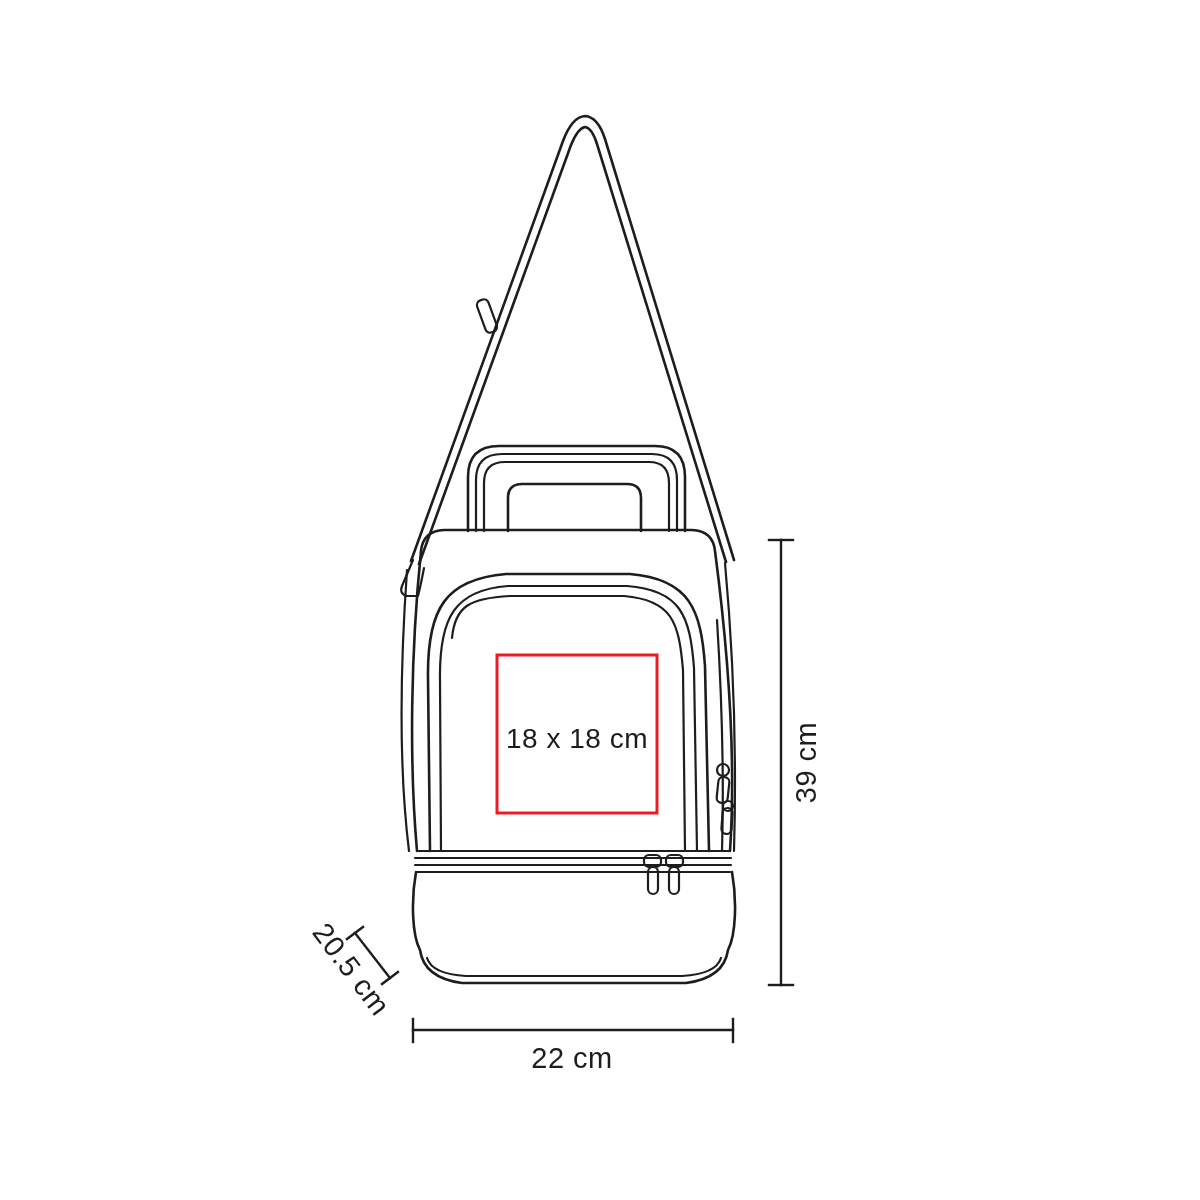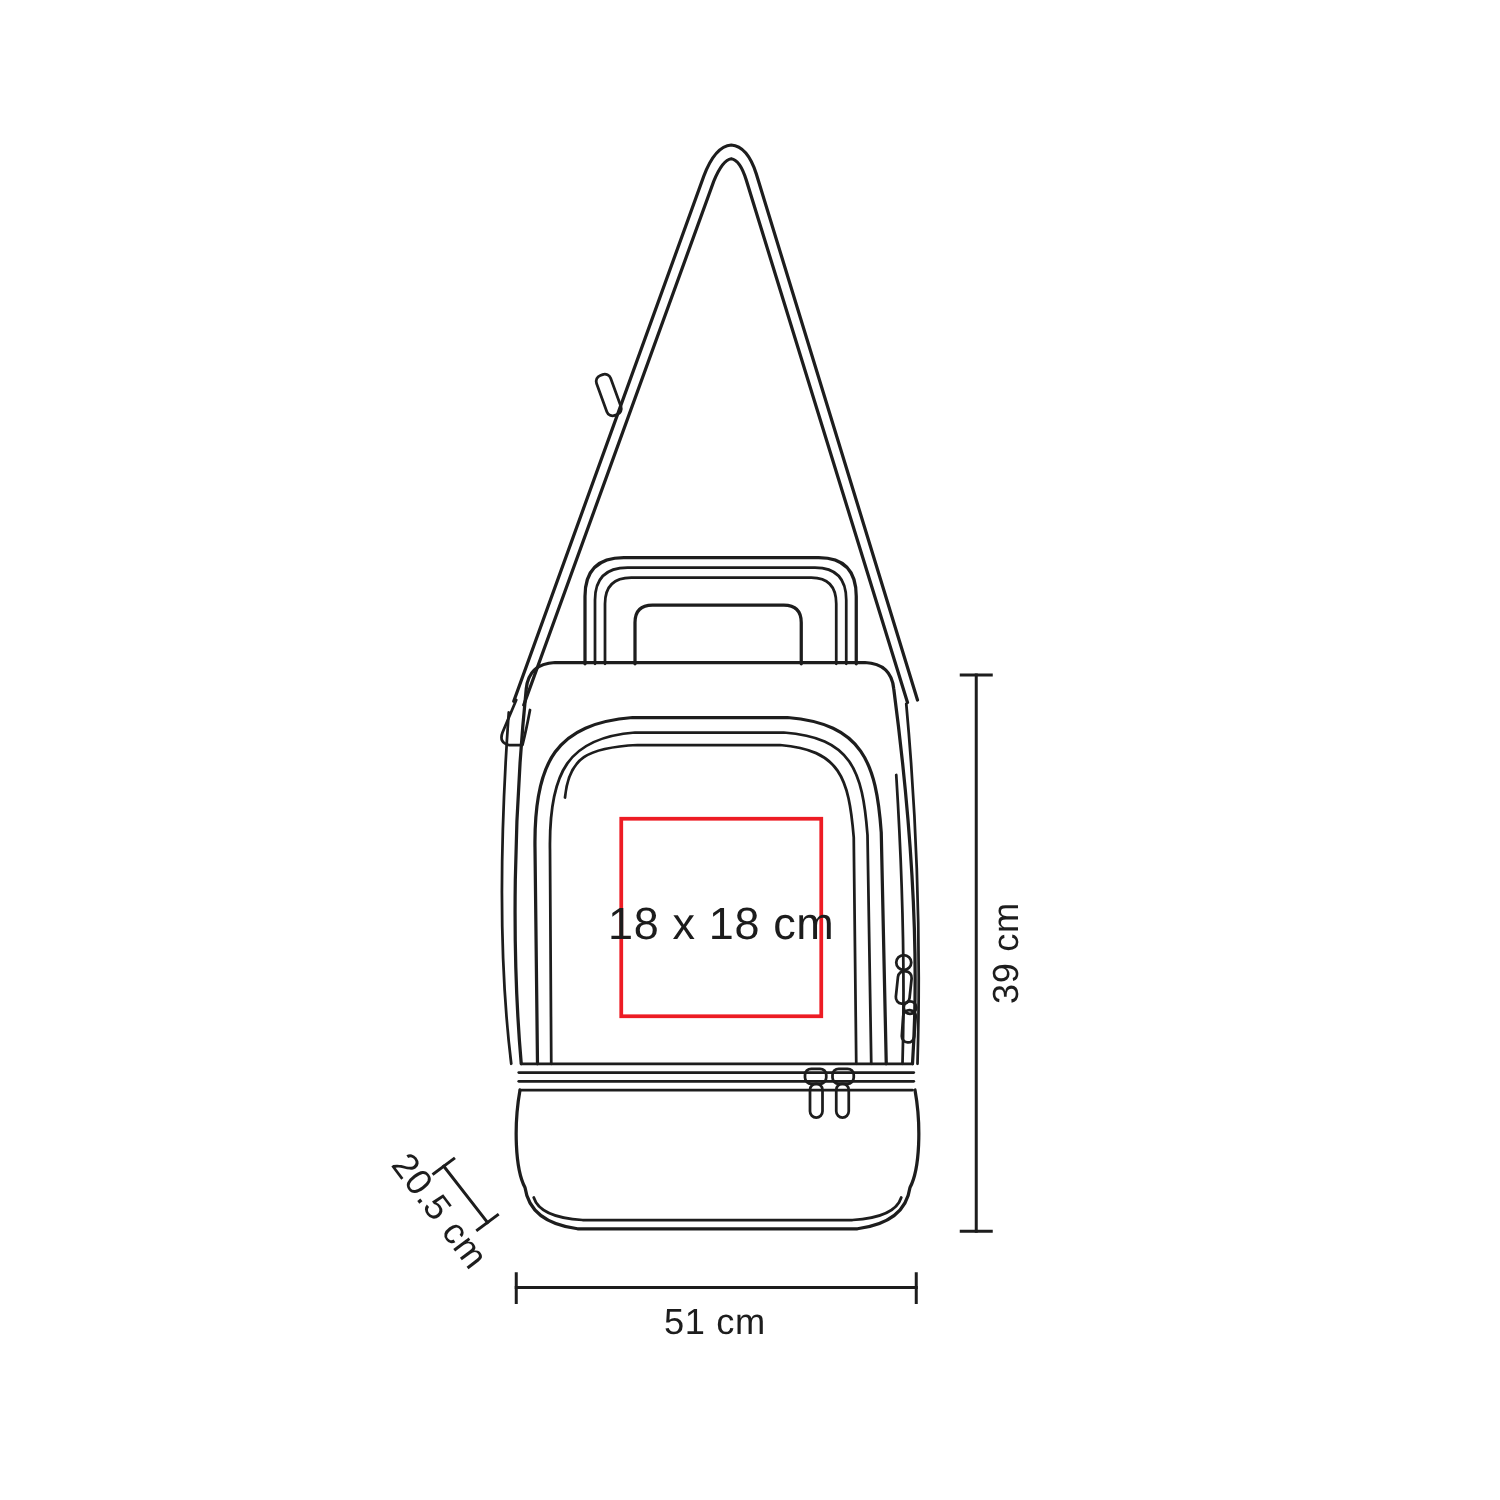--- a/index.html
+++ b/index.html
@@ -22,21 +22,21 @@
     white-space: nowrap;
   }
   .height-label { left: 736px; top: 746px; width: 140px; transform: rotate(-90deg); }
   .width-label  { left: 492px; top: 1042px; width: 160px; }
   .depth-label  { left: 276px; top: 953px;  width: 150px; transform: rotate(53deg); }
   .imprint-label {
     position: absolute;
     left: 497px; top: 655px; width: 160px; height: 158px;
     display: flex; align-items: center; justify-content: center;
     box-sizing: border-box; padding-top: 10px;
-    font-size: 36px; letter-spacing: 0.5px; color: #1c1c1c;
+    font-size: 28px; letter-spacing: 0.5px; color: #1c1c1c;
     white-space: nowrap;
   }
 </style>
 </head>
 <body>
 
 <div class="stage">
 
   <svg width="1200" height="1200" viewBox="0 0 1200 1200">
 
@@ -95,16 +95,16 @@
       <line x1="355" y1="933" x2="390" y2="978"></line>
       <line x1="347" y1="939" x2="363" y2="927"></line>
       <line x1="382" y1="984" x2="398" y2="972"></line>
     </g>
   </svg>
 
   <div class="imprint-label">18 x 18 cm</div>
 
   <div class="dim-label height-label">39 cm</div>
 
-  <div class="dim-label width-label">51 cm</div>
+  <div class="dim-label width-label">22 cm</div>
 
   <div class="dim-label depth-label">20.5 cm</div>
 </div>
 
 </body></html>

